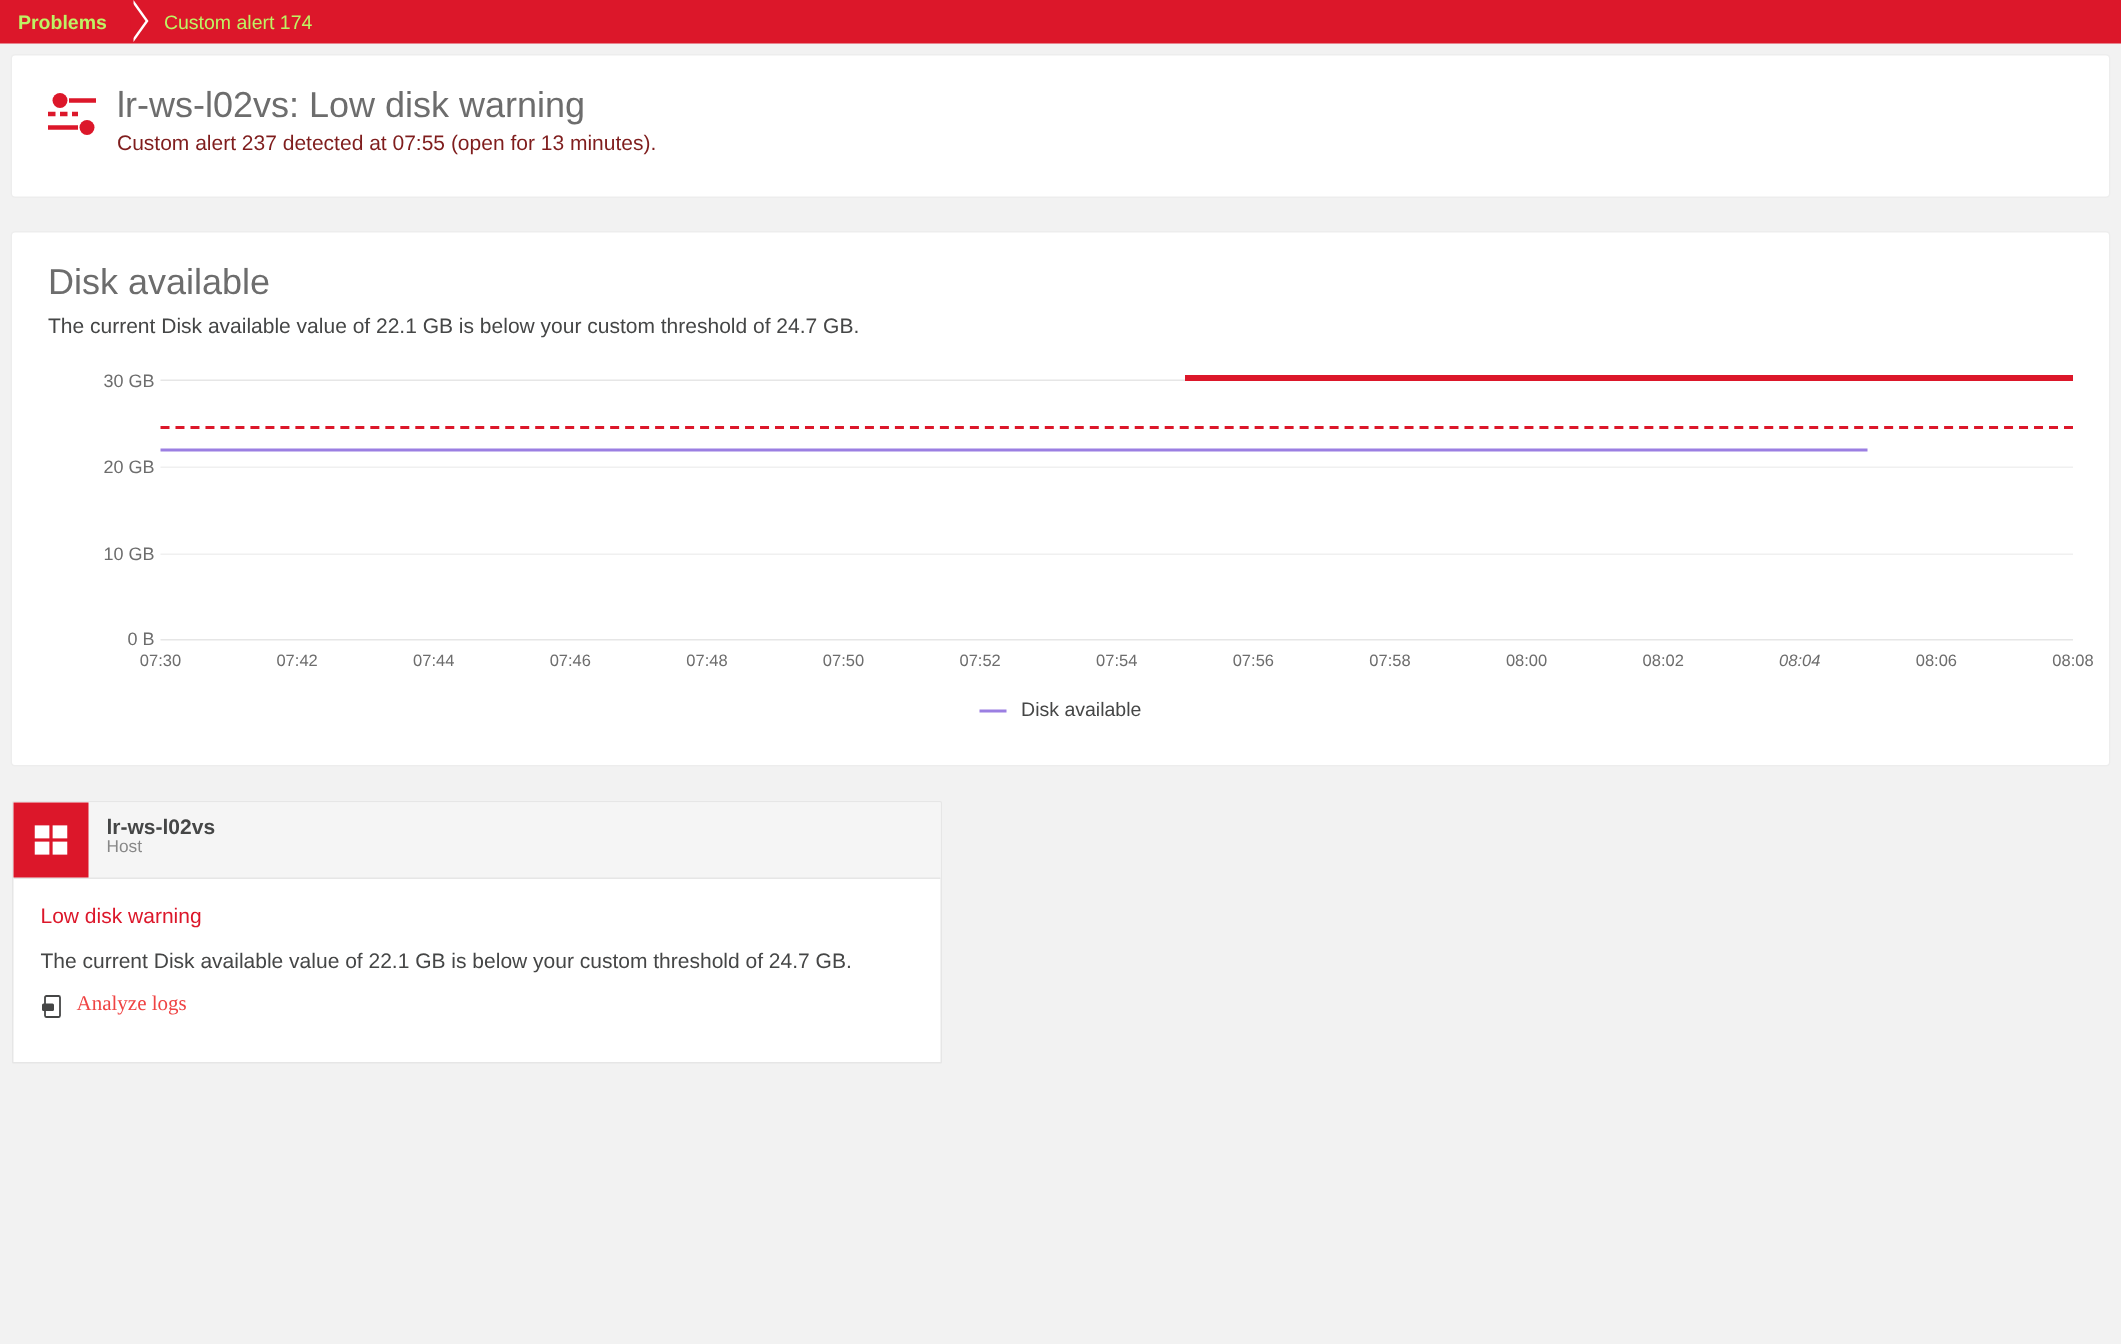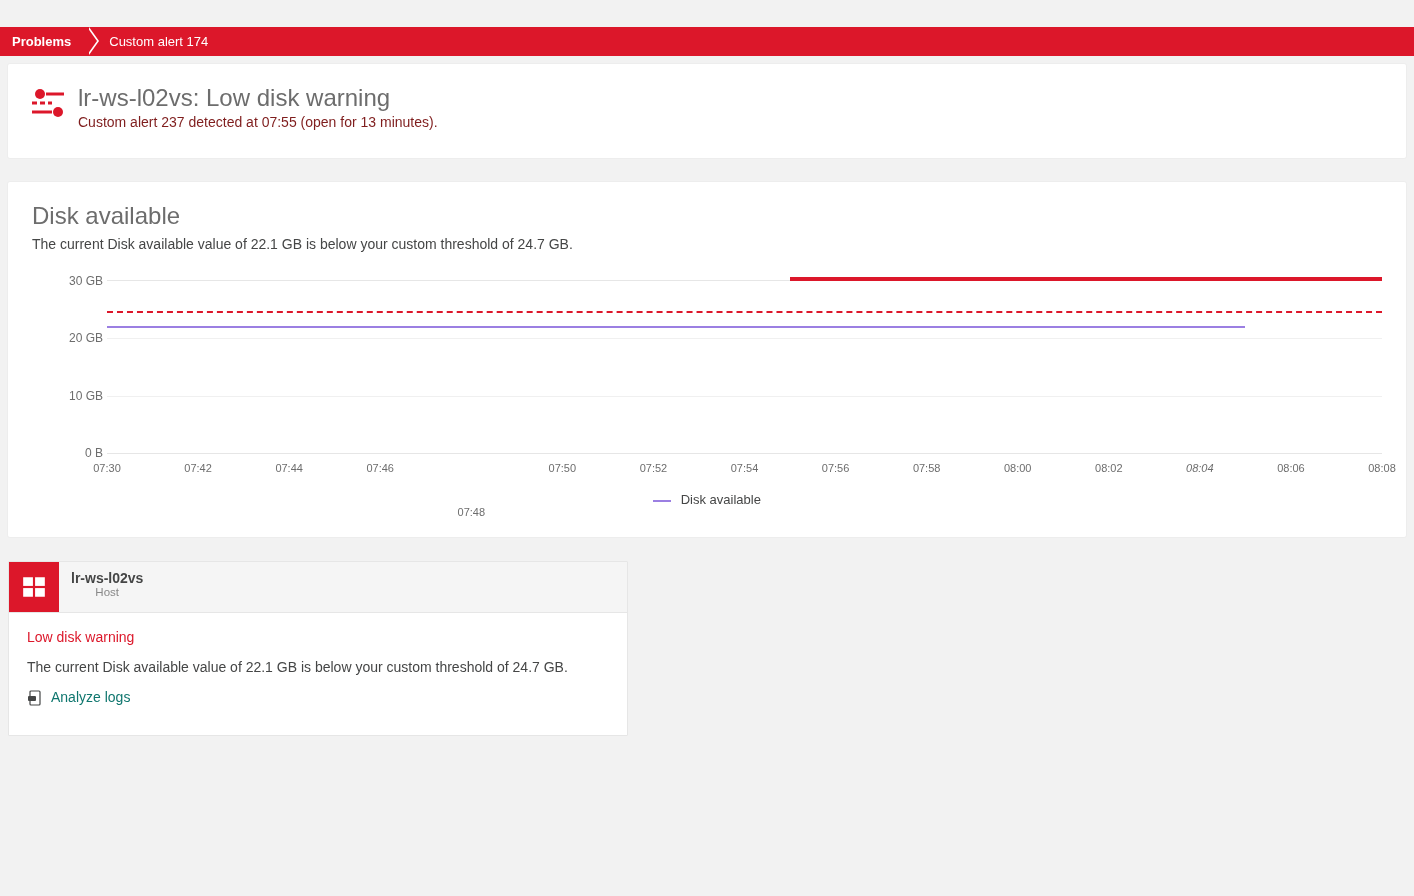--- a/index.html
+++ b/index.html
@@ -11,23 +11,22 @@
     font-size:14px;
     width:1414px;
   }
 
   
   .breadcrumb {
     background:#dc172a;
     height:29px;
     display:flex;
     align-items:flex-start;
-    color:#ffffff;
+    color:#bef264;
     font-size:13px;
-    margin-top:27px;
   }
   .crumb {
     position:relative;
     padding:0 16px 0 12px;
     height:29px;
     display:flex;
     align-items:center;
     cursor:pointer;
     font-weight:600;
   }
@@ -181,27 +180,27 @@
     background:#f5f5f5;
     border-bottom:1px solid #e6e6e6;
   }
   .host-icon {
     width:50px; height:50px;
     background:#dc172a;
     display:flex;
     align-items:center;
     justify-content:center;
   }
-  .host-meta { padding:8px 12px;text-align:center; }
+  .host-meta { padding:8px 12px; }
   .host-name { font-weight:600; color:#454646; font-size:14px; }
   .host-type { font-size:11.5px; color:#888; }
   .host-body { padding:16px 18px 30px 18px; }
   .warning-label { color:#dc172a; font-size:14px; margin-bottom:14px; }
   .warning-detail { color:#454646; font-size:14px; margin-bottom:14px; }
-  .logs-link { color:#0f766e; font-size:14px; text-decoration:none; cursor:pointer; }
+  .logs-link { color:#ef4444; font-size:14px; text-decoration:none; cursor:pointer;font-family:Liberation Serif, serif; }
   .logs-row { display:flex; align-items:center; gap:8px; }
   .log-icon {
     width:16px;height:14px;
     display:inline-block;
   }
 </style>
 </head>
 <body>
 
 <div class="breadcrumb">
@@ -241,21 +240,21 @@
           <div class="y-tick" style="top: 100%;">0 B</div>
           <div class="threshold-line" style="top: 17.6667%;"></div>
           <div class="data-line" style="top: 26.3333%; left: 0%; right: 10.7143%;"></div>
           <div class="alert-bar" style="left: 53.5714%; right: 0px;"></div>
         </div>
       <div class="x-ticks" id="x-ticks">
           <div class="x-tick" style="left: 0%;">07:30</div>
           <div class="x-tick" style="left: 7.14286%;">07:42</div>
           <div class="x-tick" style="left: 14.2857%;">07:44</div>
           <div class="x-tick" style="left: 21.4286%;">07:46</div>
-          <div class="x-tick" style="left: 28.5714%; margin-top: 44px;">07:48</div>
+          <div class="x-tick" style="left: 28.5714%;">07:48</div>
           <div class="x-tick" style="left: 35.7143%;">07:50</div>
           <div class="x-tick" style="left: 42.8571%;">07:52</div>
           <div class="x-tick" style="left: 50%;">07:54</div>
           <div class="x-tick" style="left: 57.1429%;">07:56</div>
           <div class="x-tick" style="left: 64.2857%;">07:58</div>
           <div class="x-tick" style="left: 71.4286%;">08:00</div>
           <div class="x-tick" style="left: 78.5714%;">08:02</div>
           <div class="x-tick" style="left: 85.7143%; font-style: italic;">08:04</div>
           <div class="x-tick" style="left: 92.8571%;">08:06</div>
           <div class="x-tick" style="left: 100%;">08:08</div>

